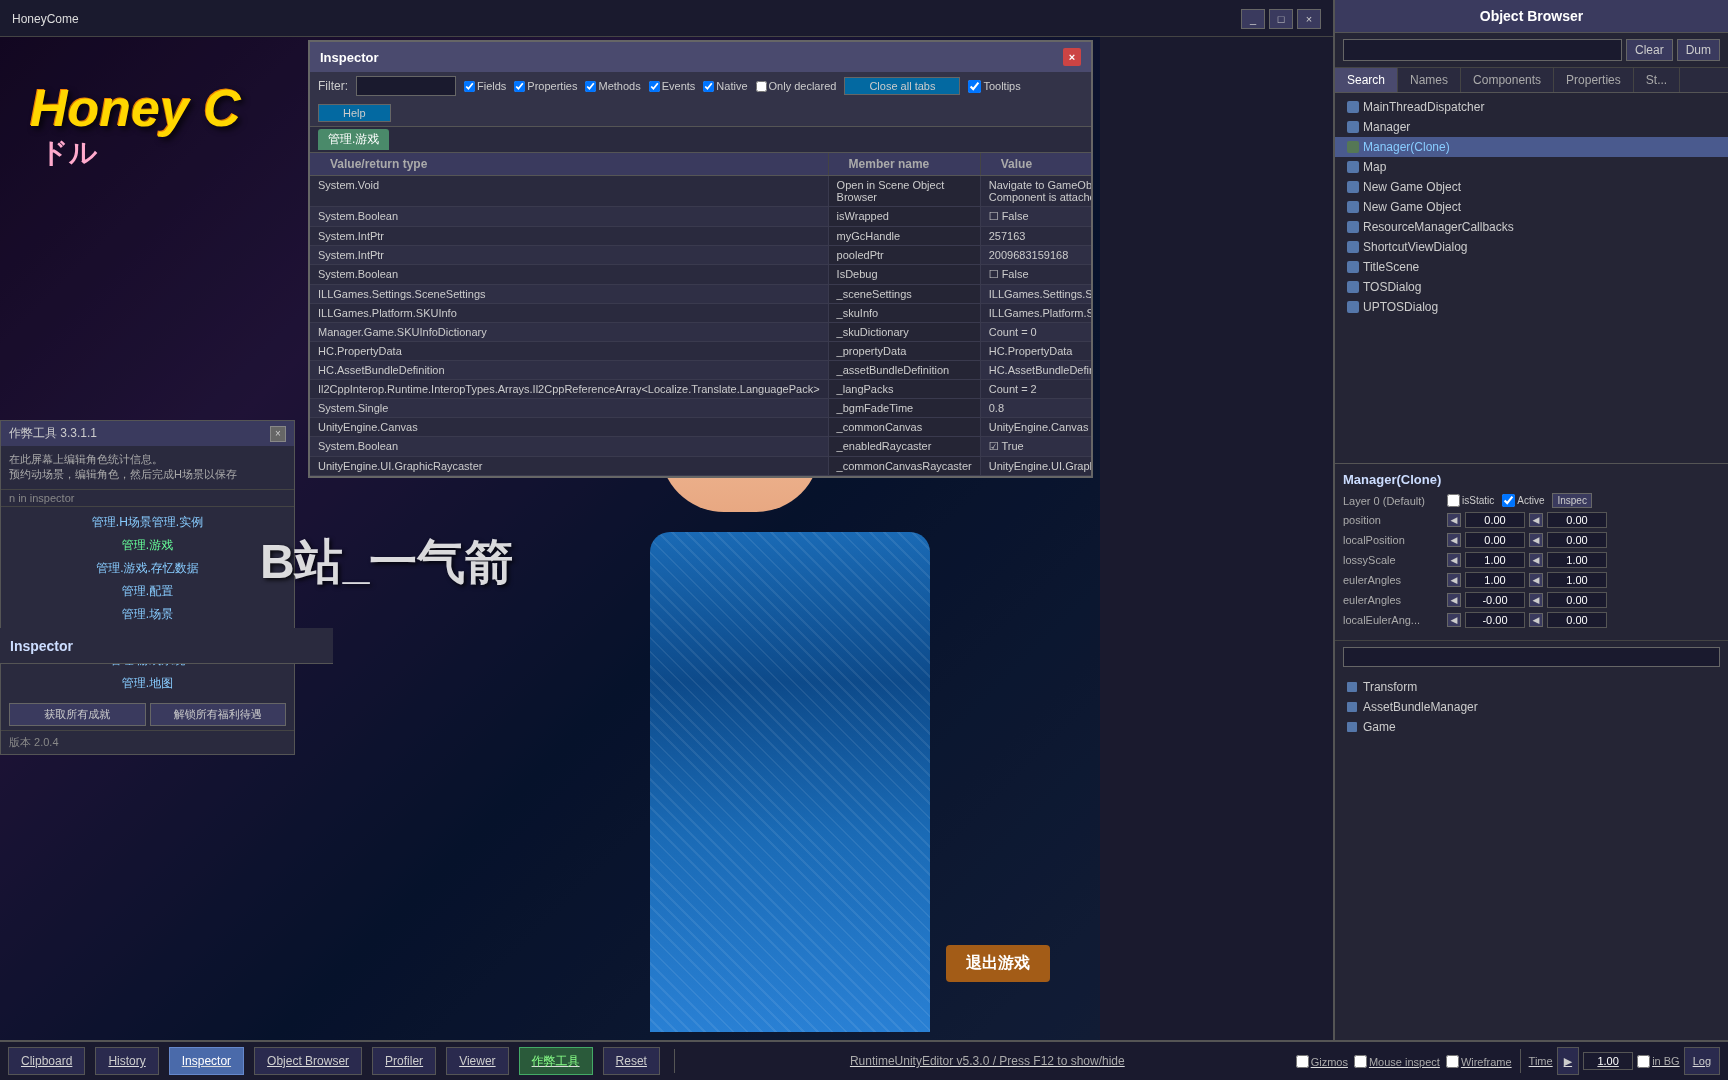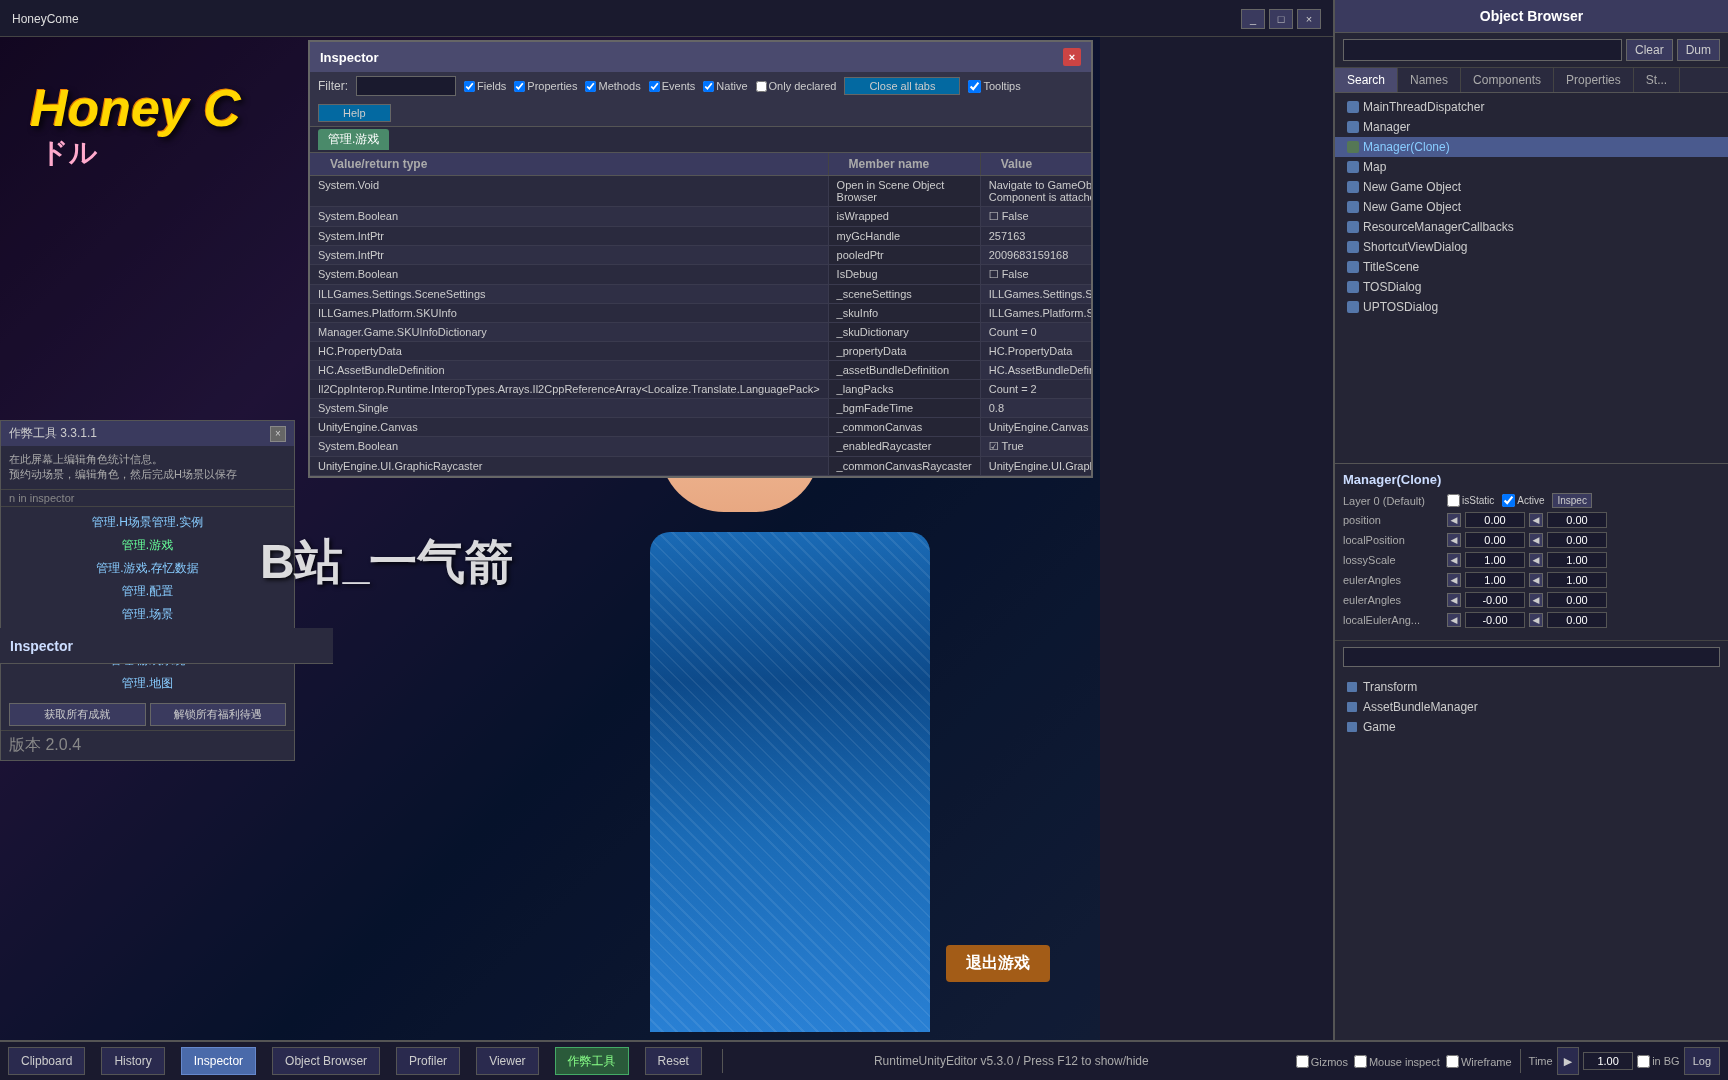--- a/index.html
+++ b/index.html
@@ -143,21 +143,21 @@
       cursor: pointer;
       text-align: center;
     }
 
     .tool-item.active {
       color: #66ff99;
     }
 
     .tool-footer {
       padding: 4px 8px;
-      font-size: 16px;
+      font-size: 11px;
       color: #888;
       border-top: 1px solid #444;
     }
 
     .tool-buttons {
       display: flex;
       gap: 4px;
       padding: 4px 8px;
     }
 
@@ -550,22 +550,23 @@
       position: absolute;
       bottom: 0;
       left: 0;
       right: 0;
       height: 40px;
       background: #1a1a2e;
       border-top: 2px solid #555;
       display: flex;
       align-items: center;
       padding: 0 8px;
-      gap: 16px;
+      gap: 10px;
       z-index: 100;
+      text-decoration: underline;
     }
 
     .toolbar-btn {
       background: #2a2a4e;
       border: 1px solid #555;
       color: #ccc;
       padding: 4px 12px;
       font-size: 12px;
       cursor: pointer;
       height: 28px;

